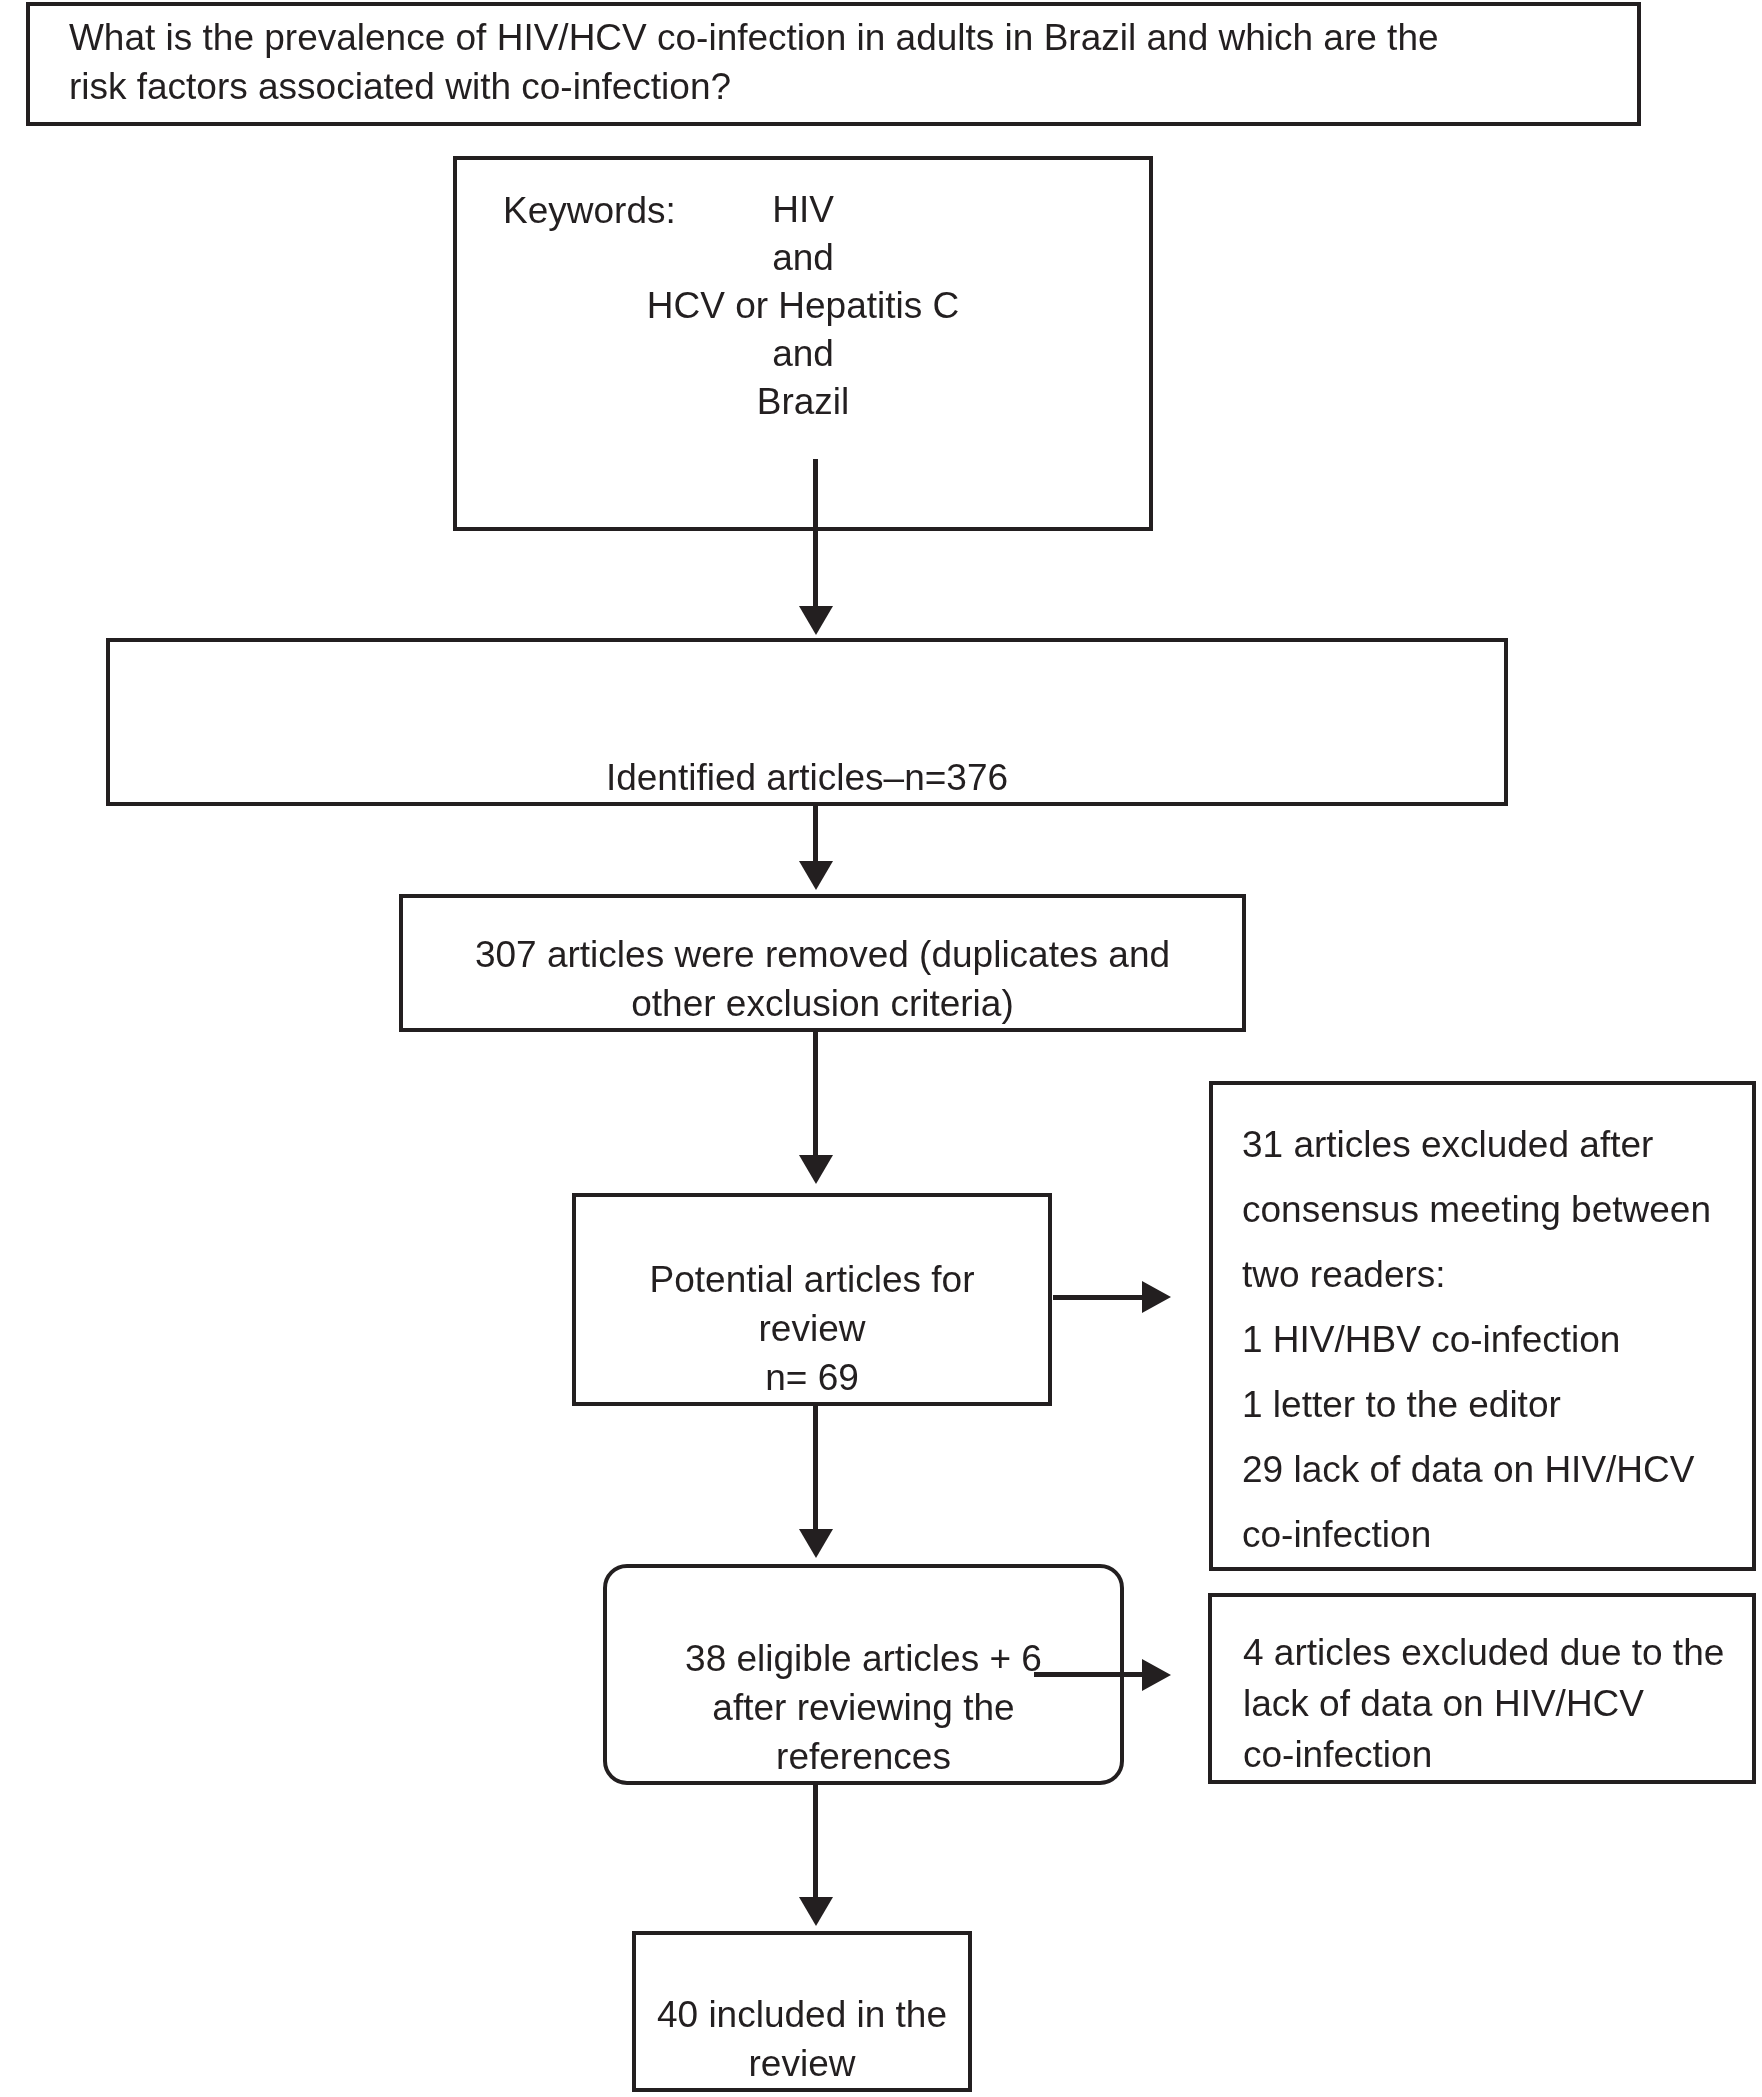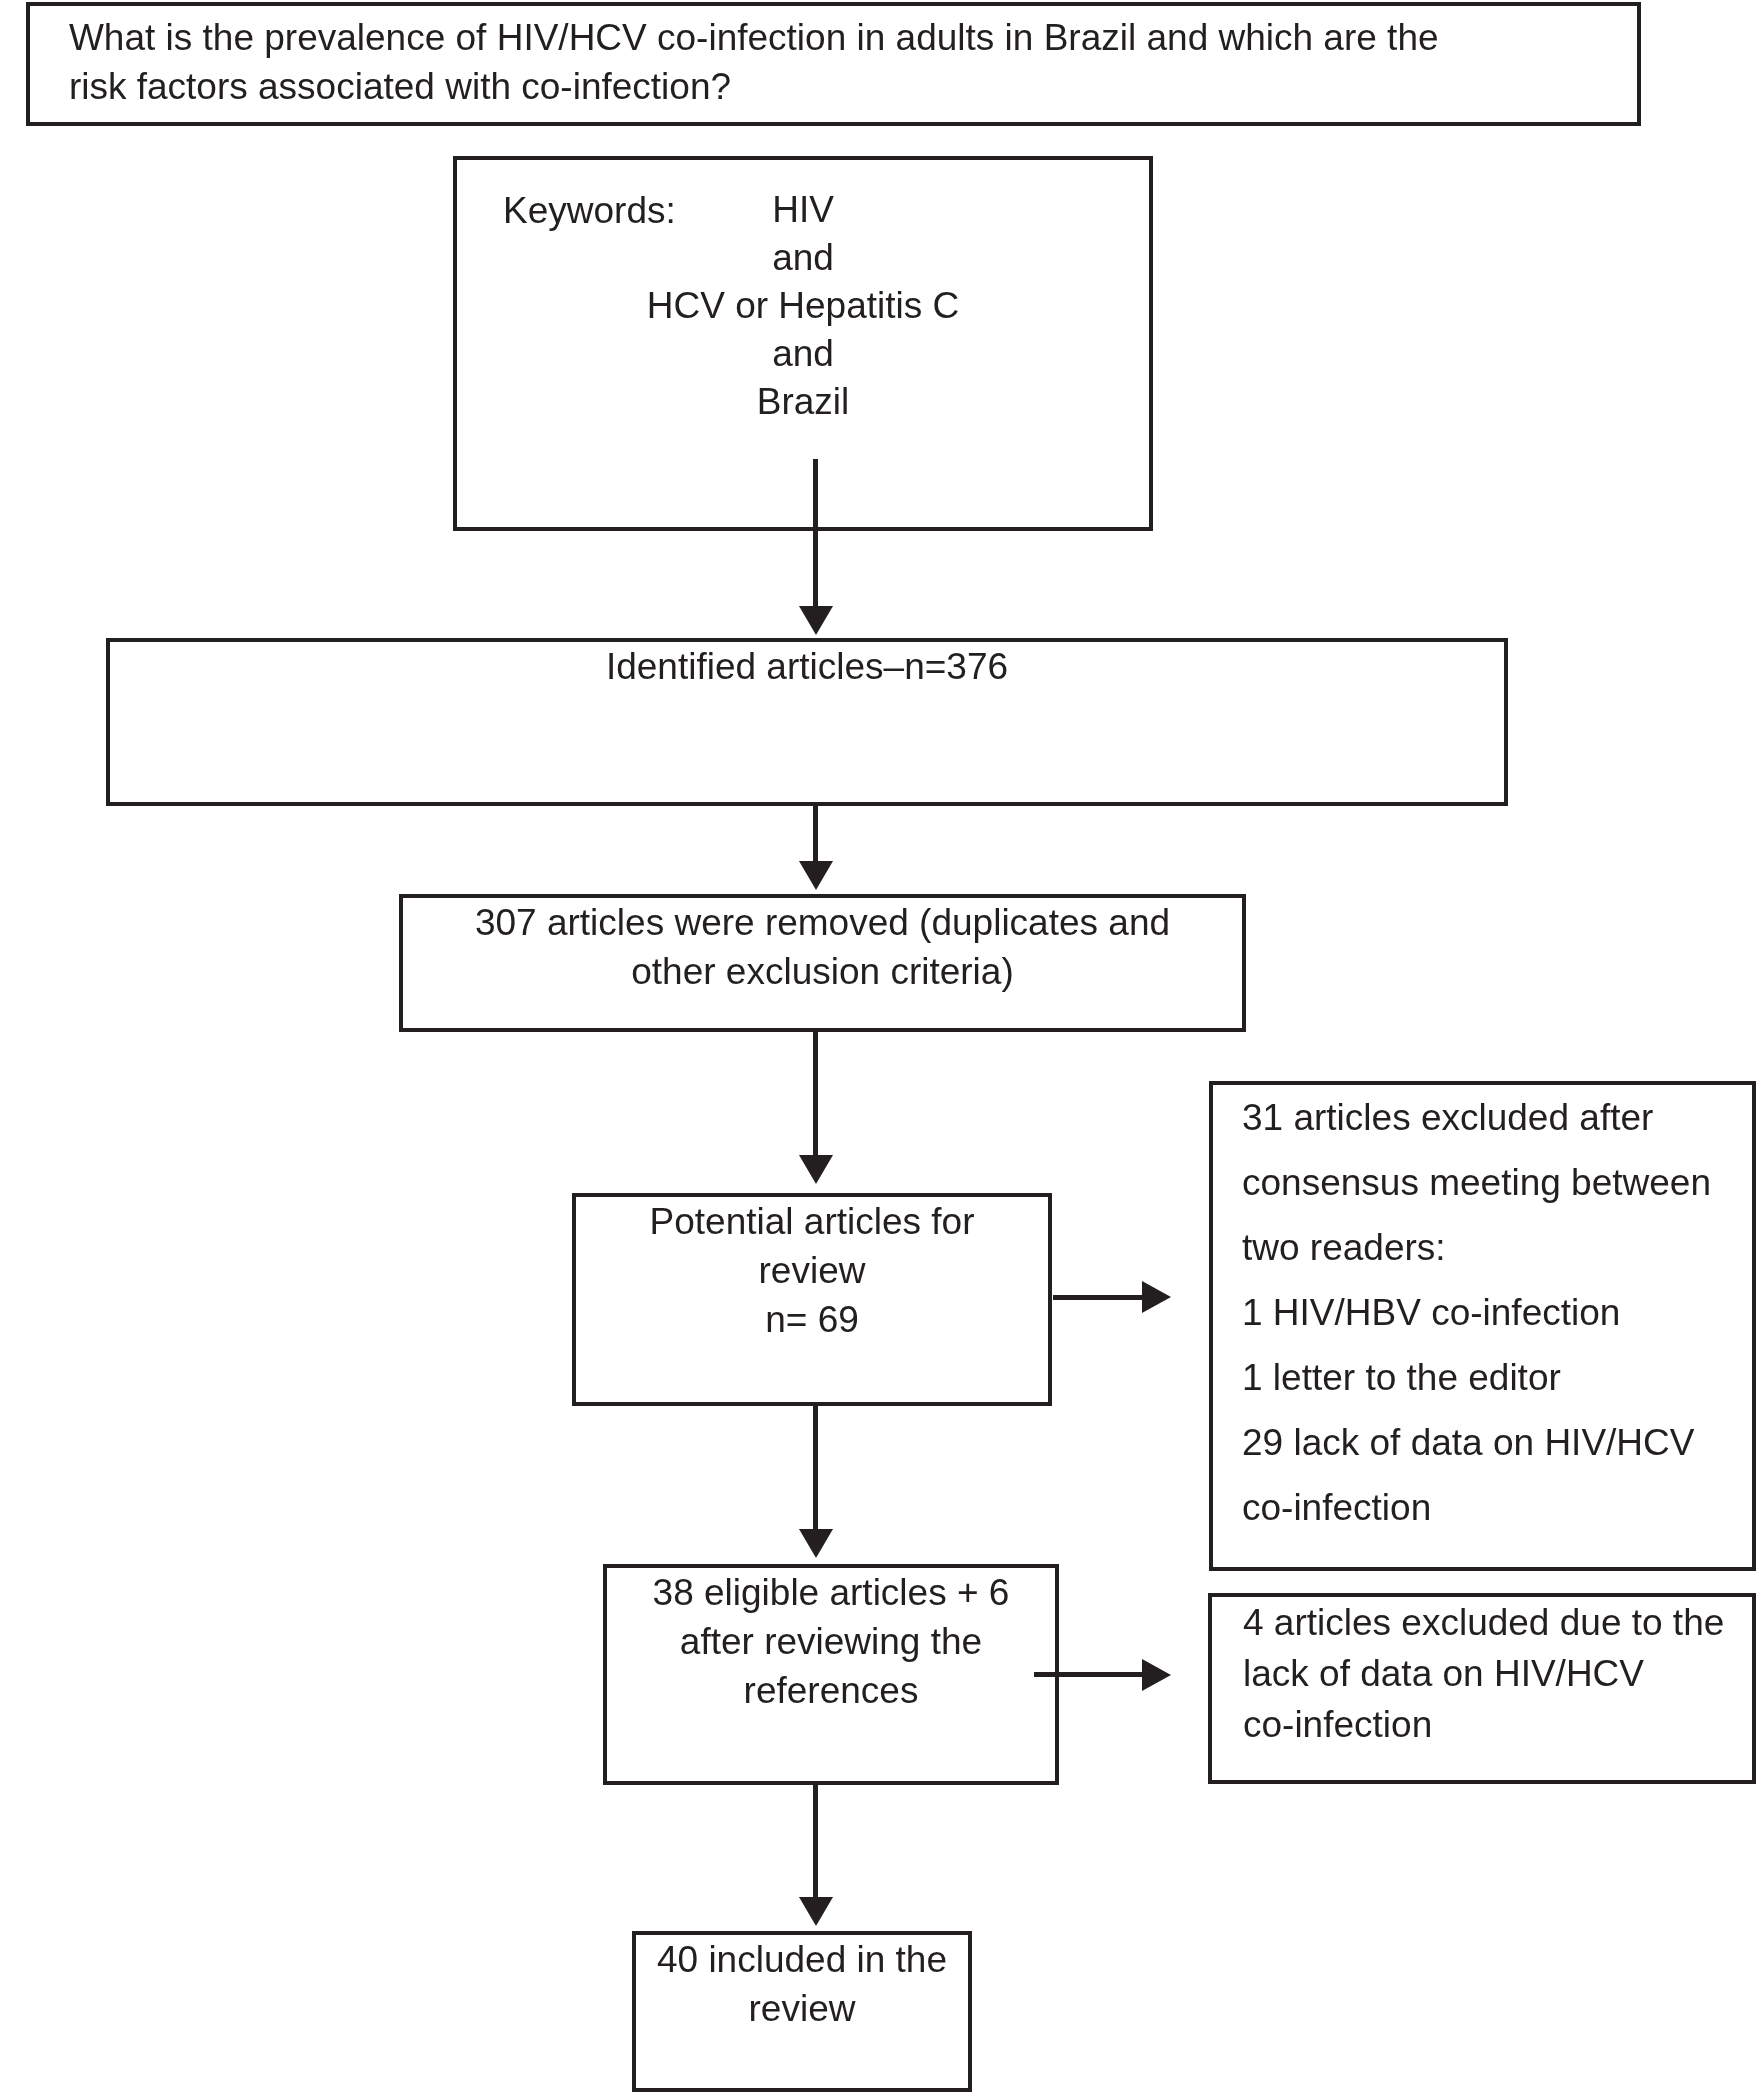--- a/index.html
+++ b/index.html
@@ -16,21 +16,21 @@
     color: #231f20;
     font-size: 37px;
     line-height: 49px;
   }
   .box {
     position: absolute;
     border: 4.1px solid #231f20;
     background: #ffffff;
     box-sizing: border-box;
     display: flex;
-    align-items: flex-start;
+    align-items: flex-end;
     justify-content: center;
   }
   .pre {
     white-space: pre-line;
   }
   .center {
     text-align: center;
   }
   
   .question-box {
@@ -64,21 +64,21 @@
   .potential-box {
     left: 572px; top: 1193px; width: 480px; height: 213px;
   }
   .excluded1-box {
     left: 1209px; top: 1081px; width: 547px; height: 490px;
     justify-content: flex-start;
     padding-left: 29px;
     line-height: 65px;
   }
   .eligible-box {
-    left: 603px; top: 1564px; width: 456px; height: 221px;
+    left: 603px; top: 1564px; width: 521px; height: 221px; border-radius: 24px;
   }
   .excluded2-box {
     left: 1208px; top: 1593px; width: 548px; height: 191px;
     justify-content: flex-start;
     padding-left: 31px;
     line-height: 51px;
   }
   .included-box {
     left: 632px; top: 1931px; width: 340px; height: 161px;
   }

